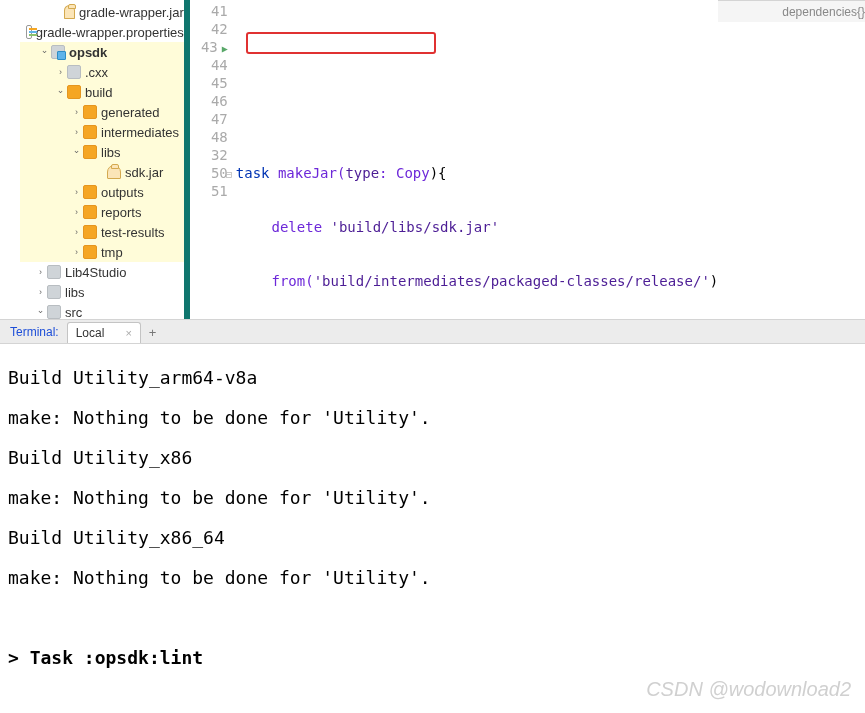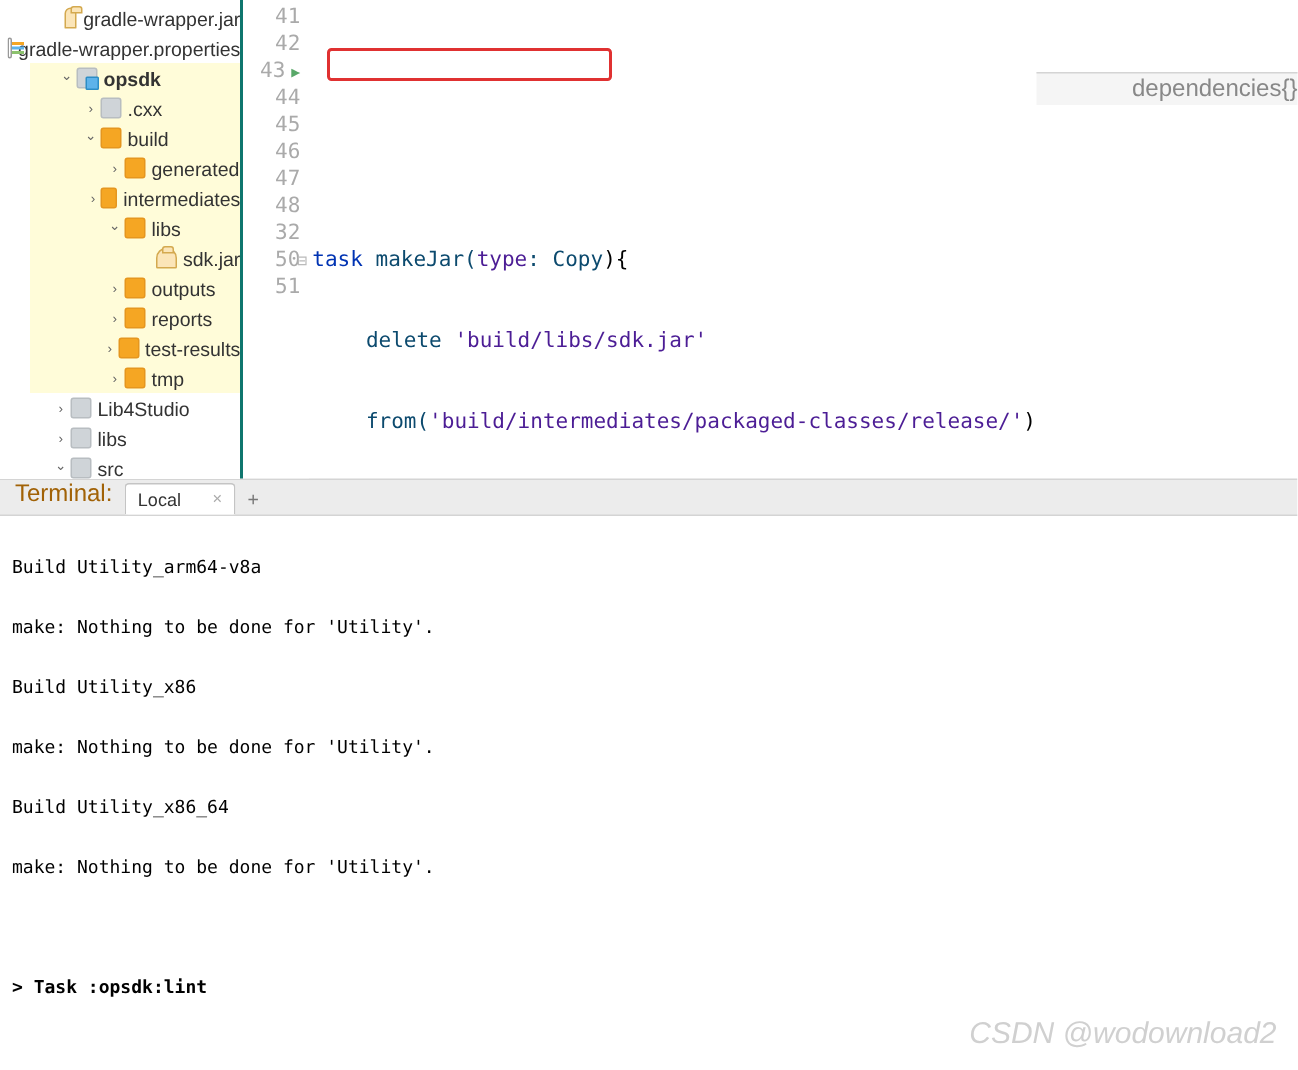--- a/index.html
+++ b/index.html
@@ -15,21 +15,21 @@
   }
   .top-pane {
     display: flex;
     height: 320px;
     border-bottom: 1px solid #d4d4d4;
   }
   .tree-pane {
     width: 386px;
     background: #fff;
     overflow-y: auto;
-    border-right: 2px solid #0f766e;
+    border-right: 6px solid #0f766e;
     padding-top: 2px;
   }
   .tree-node {
     display: flex;
     align-items: center;
     height: 20px;
     white-space: nowrap;
     cursor: pointer;
   }
   .tree-node.highlight { background: #FFFCD9; margin-left: 20px; }
@@ -117,21 +117,21 @@
     margin-left: 4px;
   }
   .code {
     flex: 1;
     padding: 2px 0 2px 4px;
     white-space: pre;
     position: relative;
   }
   .code .cl { height: 18px; }
   .kw { color: #0033B3; }
-  .fn { color: #0c4a6e; }
+  .fn { color: #6d28d9; }
   .str { color: #4c1d95; }
   .punct { color: #000; }
   .redbox {
     position: absolute;
     left: 12px;
     top: 32px;
     width: 190px;
     height: 22px;
     border: 2px solid #e03131;
     border-radius: 3px;
@@ -144,38 +144,37 @@
     display: inline-block;
     width: 10px;
   }
   .breadcrumb-bar {
     height: 22px;
     border-top: 1px solid #d4d4d4;
     display: flex;
     align-items: center;
     padding-left: 64px;
     color: #888;
-    font-size: 16px;
+    font-size: 12px;
     background: #f5f5f5;
-    margin-top: 48px;
   }
 
   
   .tool-tabs {
     height: 24px;
     display: flex;
     align-items: flex-end;
     background: #ECECEC;
     border-bottom: 1px solid #d4d4d4;
     padding-left: 4px;
     gap: 2px;
   }
   .tool-label {
-    font-size: 16px;
-    color: #a16207;
+    font-size: 12px;
+    color: #1d4ed8;
     padding: 4px 6px;
     text-align: center;
   }
   .tool-tab {
     padding: 3px 8px;
     background: #fff;
     border: 1px solid #c4c4c4;
     border-bottom: none;
     border-radius: 3px 3px 0 0;
     font-size: 12px;
@@ -186,21 +185,21 @@
   }
   .tool-tab .close { color: #aaa; font-size: 11px; }
   .tool-add {
     padding: 3px 6px;
     font-size: 13px;
     color: #777;
     cursor: pointer;
   }
   .terminal {
     font-family: "Consolas","DejaVu Sans Mono",monospace;
-    font-size: 12px;
+    font-size: 18px;
     line-height: 20px;
     padding: 4px 8px;
     white-space: pre;
     background: #fff;
     height: 340px;
     overflow: auto;
     color: #000;
   }
   .t-bold { font-weight: bold; }
 

